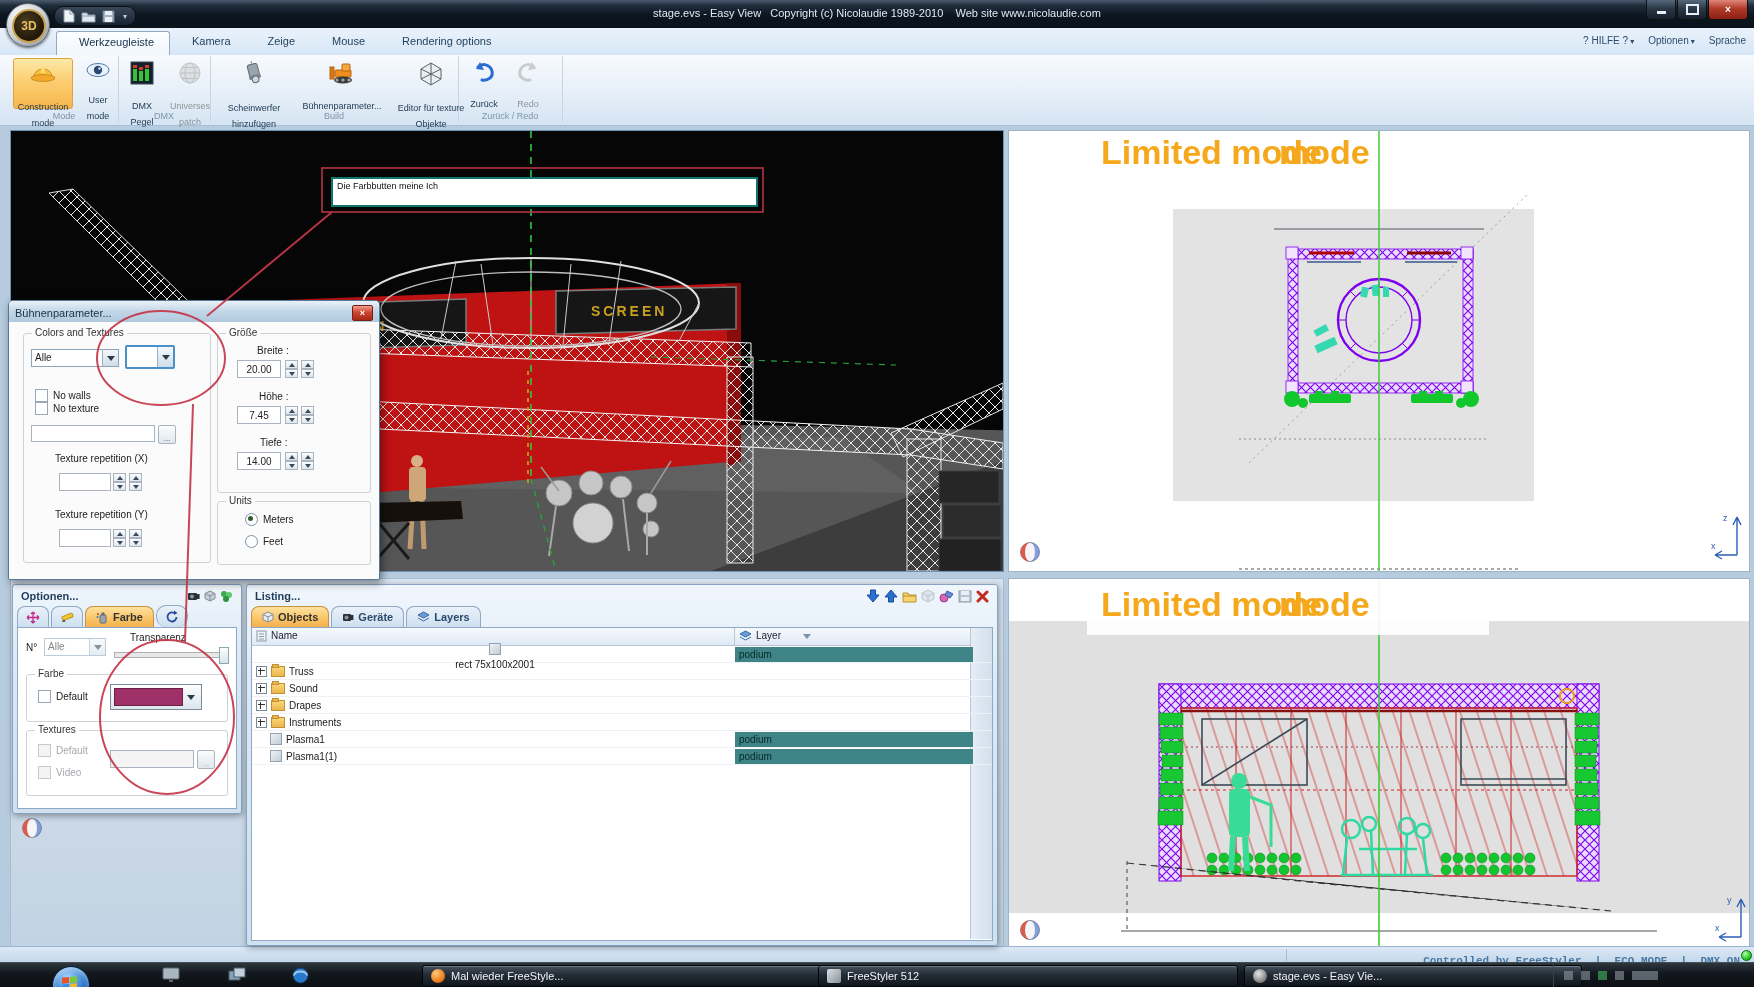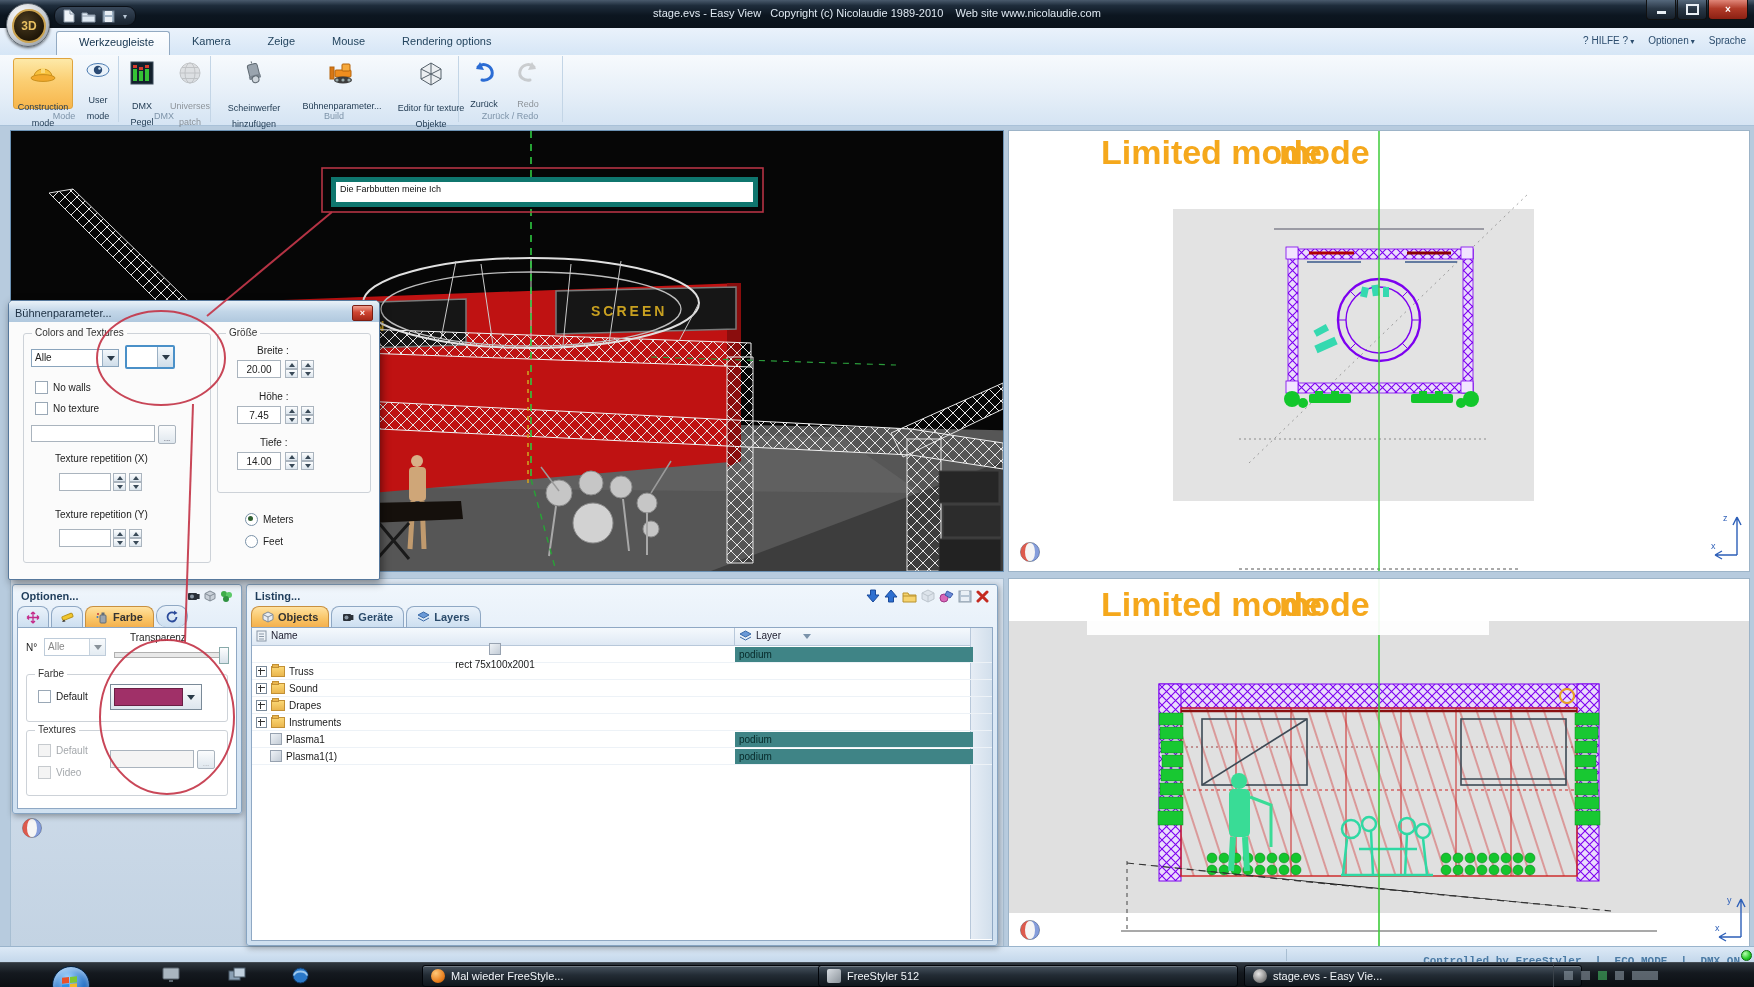--- a/index.html
+++ b/index.html
@@ -64,21 +64,21 @@
   .pane-top{left:1008px;top:130px;width:740px;height:440px;}
   .pane-bot{left:1008px;top:578px;width:740px;height:368px;}
   .quad{left:10px;top:578px;width:992px;height:368px;
     background:linear-gradient(#d8e3ef,#c3d3e3);border:1px solid #a7bed2;}
 
   .wm{position:absolute;font-size:34px;font-weight:bold;color:#f5a81c;white-space:nowrap;z-index:3;}
   .wm .ghost{position:absolute;left:178px;top:0;}
   .wm-bg{position:absolute;background:rgba(255,255,255,.92);z-index:2;}
 
   .note-box{position:absolute;left:320px;top:46px;width:427px;height:30px;background:#fff;
-    border:5px solid #0f766e;color:#111;font-size:9px;padding:2px 4px;box-sizing:border-box;z-index:4;}
+    border:2px solid #0f766e;color:#111;font-size:9px;padding:2px 4px;box-sizing:border-box;z-index:4;}
 
   .sphere{position:absolute;width:22px;height:22px;}
   .axisw{position:absolute;}
   .axisw text{font-size:9px;fill:#2d5fb8;}
 
   
   .dlg{left:8px;top:300px;width:370px;height:278px;z-index:30;
     background:#fbfbfb;border:1px solid #56789c;border-radius:5px 5px 2px 2px;
     box-shadow:2px 3px 8px rgba(0,0,0,.45);}
   .dlg-title{height:19px;border-radius:4px 4px 0 0;padding:2px 6px 0 6px;
@@ -648,21 +648,21 @@
       <div class="cbtn">
           <div class="tri-d"></div>
         </div>
     </div>
     <div class="combo" style="left:116px;top:44px;width:50px;height:24px;border:2px solid #4a90c8;border-radius:2px;">
       <div class="cval" style="background:#fff;"></div>
       <div class="cbtn">
           <div class="tri-d"></div>
         </div>
     </div>
-    <div class="chk" style="left:26px;top:80px;">
+    <div class="chk" style="left:26px;top:88px;">
       <span class="box"></span>
         <span>No walls</span>
     </div>
     <div class="chk" style="left:26px;top:101px;">
       <span class="box"></span>
         <span>No texture</span>
     </div>
     <div class="fld" style="left:22px;top:124px;width:124px;height:17px;"></div>
     <div class="browse" style="left:149px;top:124px;">...</div>
     <div class="lbl" style="left:46px;top:152px;">Texture repetition (X)</div>
@@ -753,20 +753,23 @@
       </div>
     <div class="spinpair" style="left:292px;top:151px;">
         <span>
           <i class="tri-u6"></i>
         </span>
         <span>
           <i class="tri-d6"></i>
         </span>
       </div>
 
+    <div class="gbox" style="left:208px;top:200px;width:152px;height:62px;">
+      <div class="glegend">Units</div>
+    </div>
     <div class="radio sel" style="left:236px;top:212px;">
       <span class="dot"></span>
         <span>Meters</span>
     </div>
     <div class="radio" style="left:236px;top:234px;">
       <span class="dot"></span>
         <span>Feet</span>
     </div>
   </div>
 

